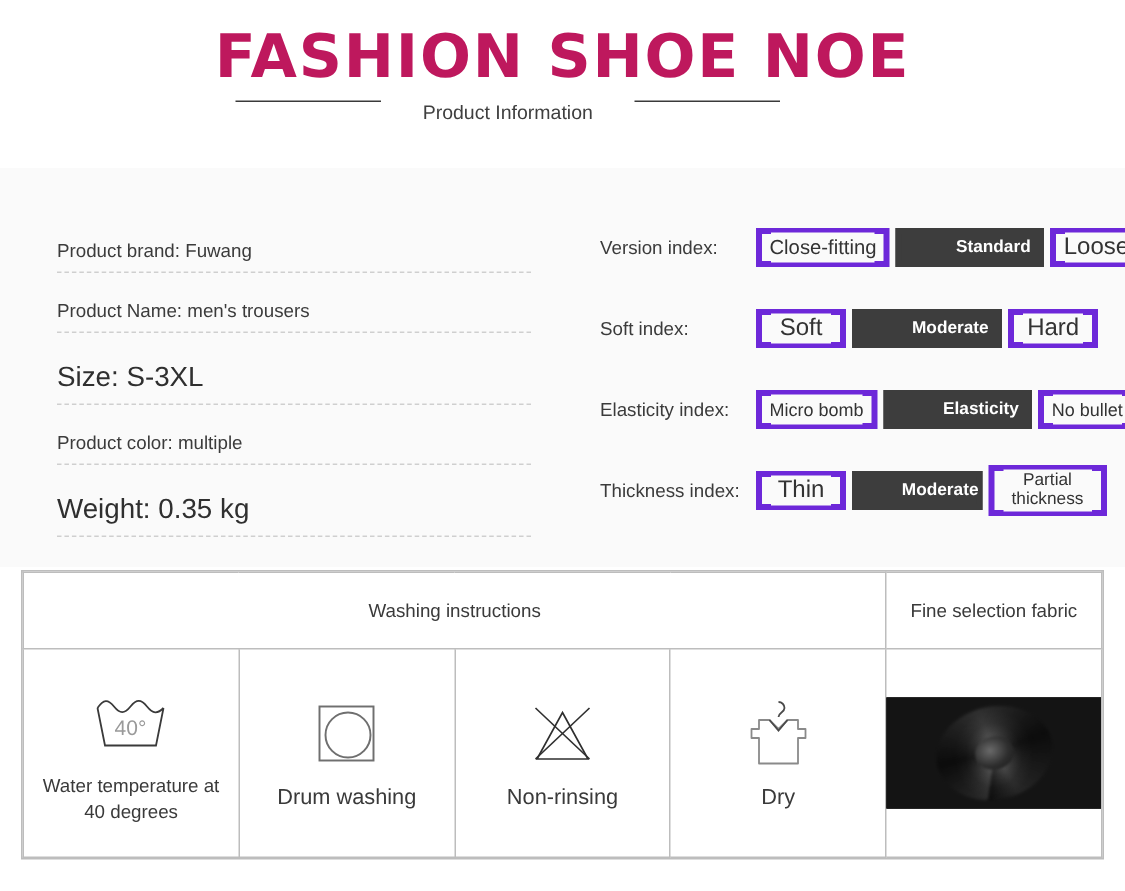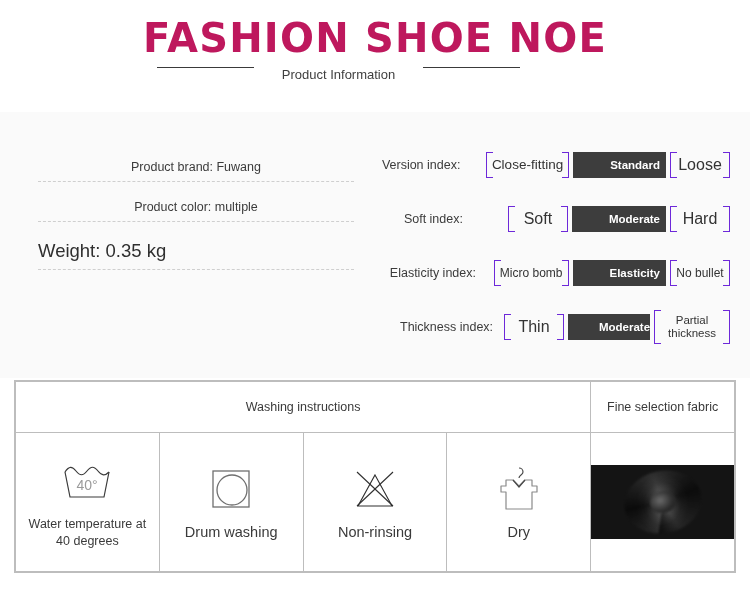--- a/index.html
+++ b/index.html
@@ -72,37 +72,36 @@
     position: relative;
     border-bottom: 1px dashed #cfcfcf;
     display: flex;
     align-items: flex-end;
     box-sizing: border-box;
   }
   .spec-row .spec-text {
     display: block;
     white-space: nowrap;
   }
-  .spec-row.sm { height: 40px; justify-content: center; }
+  .spec-row.sm { height: 40px; }
   .spec-row.sm .spec-text { font-size: 12.5px; padding-bottom: 7px; color: #3b3b3b; }
   .spec-row.lg { height: 48px; }
   .spec-row.lg .spec-text { font-size: 18.5px; padding-bottom: 7px; color: #2f2f2f; }
 
   
   .spec-right {
     position: absolute;
     left: 400px; top: 26px;
     width: 330px;
   }
   .index-row {
     position: relative;
     height: 54px;
     display: flex;
     align-items: center;
-    justify-content: flex-end;
   }
   .index-label {
     font-size: 12.5px;
     color: #3b3b3b;
     white-space: nowrap;
     width: 104px;
     flex: 0 0 auto;
   }
   .chips {
     display: flex;
@@ -116,21 +115,21 @@
     height: 26px;
     display: flex;
     align-items: center;
     justify-content: center;
     text-align: center;
     padding: 0 5px;
     white-space: nowrap;
     font-size: 12px;
     color: #333333;
     background: transparent;
-    border: 1px solid #6d28d9;
+    border: 4px solid #6d28d9;
     line-height: 1.05;
   }
   .chip.two-line {
     height: 34px;
     line-height: 1.15;
     white-space: normal;
     font-size: 11.5px;
   }
   .chip.big { font-size: 16px; }
   .chip.med { font-size: 13.5px; }
@@ -269,20 +268,26 @@
   </div>
 </div>
 
 <div class="spec-panel">
 
   <div class="spec-left">
     <div class="spec-row sm">
       <span class="spec-text">Product brand: Fuwang</span>
     </div>
     <div class="spec-row sm">
+      <span class="spec-text">Product Name: men's trousers</span>
+    </div>
+    <div class="spec-row lg">
+      <span class="spec-text">Size: S-3XL</span>
+    </div>
+    <div class="spec-row sm">
       <span class="spec-text">Product color: multiple</span>
     </div>
     <div class="spec-row lg">
       <span class="spec-text">Weight: 0.35 kg</span>
     </div>
   </div>
 
   <div class="spec-right">
 
     <div class="index-row">

